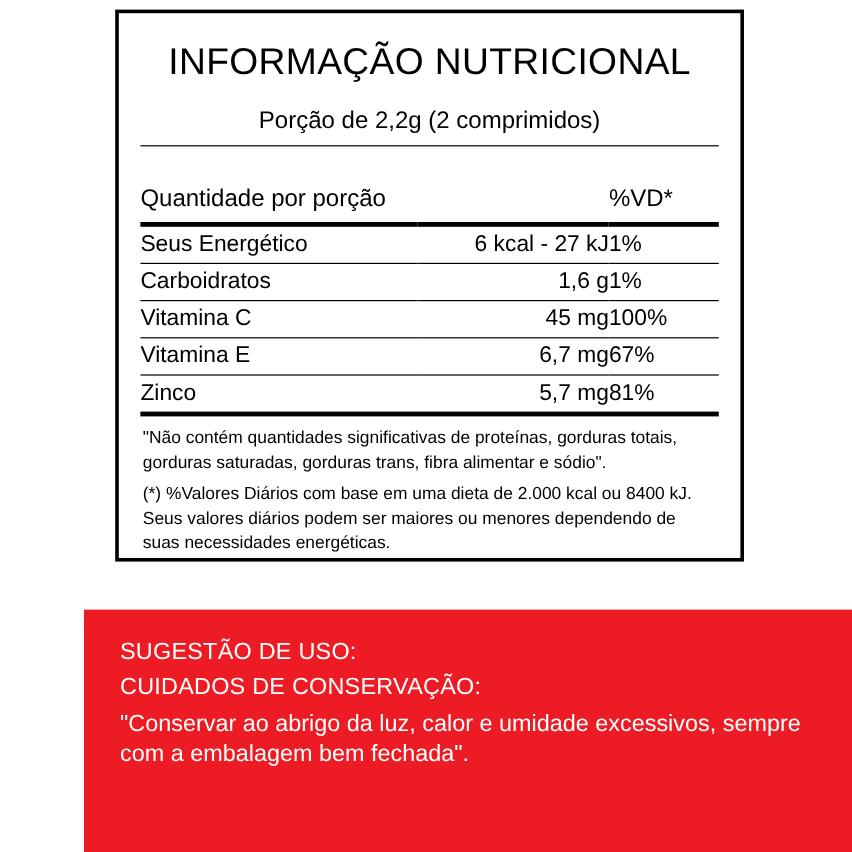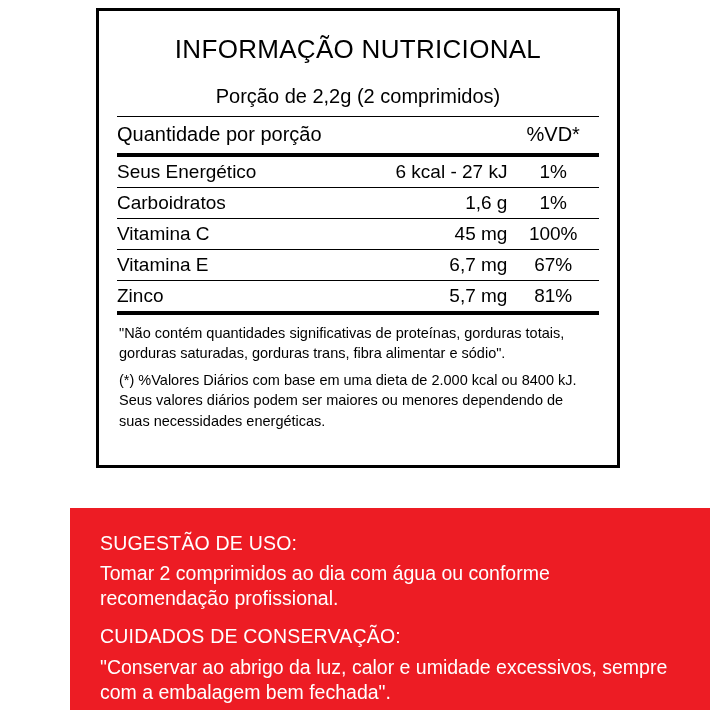--- a/index.html
+++ b/index.html
@@ -24,21 +24,21 @@
     width: 524px;
     height: 460px;
     border: 3px solid #000000;
     background: #ffffff;
     box-sizing: border-box;
     padding: 16px 18px 10px 18px;
   }
 
   .nutri-title {
     text-align: center;
-    font-size: 26px;
+    font-size: 31px;
     letter-spacing: 0.3px;
     line-height: 1.1;
     margin-top: 8px;
   }
   .nutri-portion {
     text-align: center;
     font-size: 20px;
     line-height: 1.15;
     margin-top: 21px;
     margin-bottom: 8px;
@@ -47,34 +47,35 @@
   .rule-thin {
     border: 0;
     border-top: 1.5px solid #000;
     margin: 0;
   }
 
   table.nutri {
     width: 100%;
     border-collapse: collapse;
     table-layout: fixed;
+    margin-top: 27px;
   }
   table.nutri td {
     padding: 4px 0 4px 0;
     font-size: 19px;
     vertical-align: baseline;
   }
   table.nutri tr.headrow td {
     font-size: 20px;
     padding-top: 6px;
     padding-bottom: 7px;
   }
   td.c-name { text-align: left; width: 48%; padding-left: 2px;}
   td.c-val  { text-align: right; width: 33%; padding-right: 24px;}
-  td.c-vd   { text-align: center; width: 19%; padding-right: 2px;}
+  td.c-vd   { text-align: left; width: 19%; padding-right: 2px;}
 
   table.nutri tr.row td {
     border-top: 1.5px solid #000;
   }
   table.nutri tr.firstdata td {
     border-top: 4px solid #000;
   }
 
   .after-table-rule {
     border: 0;
@@ -164,16 +165,15 @@
   <hr class="after-table-rule">
 
   <div class="footnotes">
     <p>"Não contém quantidades significativas de proteínas, gorduras totais, gorduras saturadas, gorduras trans, fibra alimentar e sódio".</p>
     <p>(*) %Valores Diários com base em uma dieta de 2.000 kcal ou 8400 kJ. Seus valores diários podem ser maiores ou menores dependendo de suas necessidades energéticas.</p>
   </div>
 </div>
 
 <div class="use-panel">
   <p class="use-heading">SUGESTÃO DE USO:</p>
-  <p class="use-text">Tomar 2 comprimidos ao dia com água ou conforme recomendação profissional.</p>
   <p class="use-heading">CUIDADOS DE CONSERVAÇÃO:</p>
   <p class="use-text last">"Conservar ao abrigo da luz, calor e umidade excessivos, sempre com a embalagem bem fechada".</p>
 </div>
 
 </body></html>

